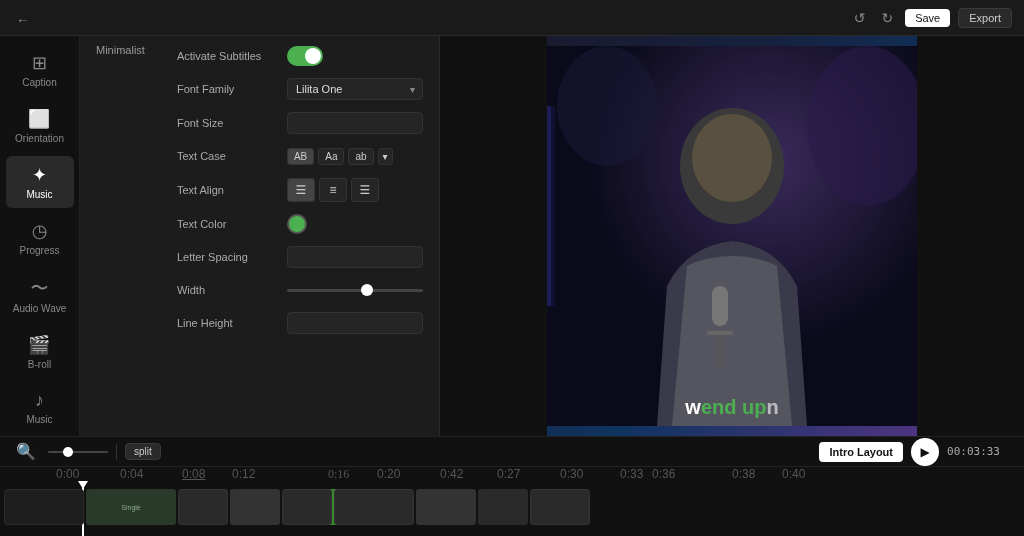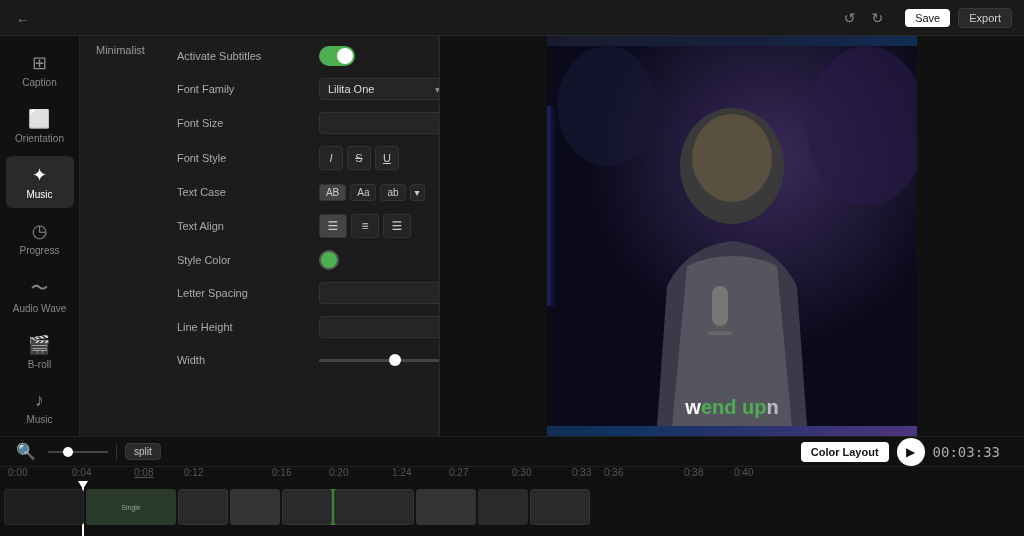--- a/index.html
+++ b/index.html
@@ -34,21 +34,20 @@
       color: #ccc;
       border-radius: 4px;
       padding: 3px 10px;
       cursor: pointer;
       font-size: 11px;
     }
     .topbar-btn-primary {
       background: #fff;
       color: #111;
       border: none;
-      margin-left: 10px;
     }
     .icon-btn {
       background: transparent;
       border: none;
       color: #888;
       cursor: pointer;
       font-size: 14px;
       padding: 2px 4px;
     }
 
@@ -123,21 +122,20 @@
     .panel-label {
       width: 110px;
       color: #aaa;
       font-size: 11px;
       flex-shrink: 0;
     }
     .panel-control {
       flex: 1;
       display: flex;
       align-items: flex-start;
-      margin-left: 32px;
     }
 
     
     .toggle {
       width: 36px;
       height: 20px;
       background: #4caf50;
       border-radius: 10px;
       position: relative;
       cursor: pointer;
@@ -362,35 +360,36 @@
       border: none;
       cursor: pointer;
       display: flex;
       align-items: center;
       justify-content: center;
       color: #111;
       font-size: 12px;
     }
     .time-display {
       color: #aaa;
-      font-size: 14px;
+      font-size: 11px;
       font-family: monospace;
     }
     .timeline-end {
       display: flex;
       align-items: center;
       justify-content: flex-end;
       padding: 0 12px;
       gap: 8px;
       margin-left: auto;
     }
     .ruler-mark {
-      font-size: 10px;
+      font-size: 12px;
       color: #555;
       position: absolute;
+      margin-left: 48px;
     }
 
     .timeline-track-area {
       position: relative;
       display: flex;
       height: 56px;
       align-items: center;
       padding-left: 4px;
     }
     .playhead {
@@ -507,30 +506,20 @@
       </div>
 
 
       <div class="panel-row">
         <div class="panel-label">Font Size</div>
         <div class="panel-control">
           <input class="panel-input" type="text" style="">
         </div>
       </div>
 
-      <div class="panel-row">
-        <div class="panel-label">Font Style</div>
-        <div class="panel-control">
-          <div class="style-btns">
-            <button class="style-btn i">I</button>
-            <button class="style-btn s">S</button>
-            <button class="style-btn u">U</button>
-          </div>
-        </div>
-      </div>
 
       <div class="panel-row">
         <div class="panel-label">Text Case</div>
         <div class="panel-control">
           <div class="case-btns">
             <button class="case-btn active">AB</button>
             <button class="case-btn">Aa</button>
             <button class="case-btn">ab</button>
             <button class="case-more">▾</button>
           </div>
@@ -542,46 +531,46 @@
         <div class="panel-control">
           <div class="align-btns">
             <button class="align-btn active">☰</button>
             <button class="align-btn">≡</button>
             <button class="align-btn">☰</button>
           </div>
         </div>
       </div>
 
       <div class="panel-row">
-        <div class="panel-label">Style Color</div>
+        <div class="panel-label">Text Color</div>
         <div class="panel-control">
           <div class="color-swatch" style="background:#4caf50;"></div>
         </div>
       </div>
 
       <div class="panel-row">
         <div class="panel-label">Letter Spacing</div>
-        <div class="panel-control">
-          <input class="panel-input" type="text" style="">
-        </div>
-      </div>
-
-      <div class="panel-row">
-        <div class="panel-label">Line Height</div>
         <div class="panel-control">
           <input class="panel-input" type="text" style="">
         </div>
       </div>
 
       <div class="panel-row">
         <div class="panel-label">Width</div>
         <div class="panel-control">
           <div class="range-row">
             <input type="range" class="range-input" min="0" max="100" value="60" style="">
           </div>
+        </div>
+      </div>
+
+      <div class="panel-row">
+        <div class="panel-label">Line Height</div>
+        <div class="panel-control">
+          <input class="panel-input" type="text" style="">
         </div>
       </div>
 
       <div class="panel-row">
         
         
       </div>
 
     </div>
   </div>
@@ -630,36 +619,36 @@
 <div class="timeline">
   <div class="timeline-toolbar">
     <button class="icon-btn" style="font-size:16px;">🔍</button>
     <div class="zoom-controls">
       <input type="range" class="zoom-slider" min="0" max="100" value="30" style="">
     </div>
     <div class="divider"></div>
     <button class="topbar-btn" style="font-size:10px;padding:2px 8px;">split</button>
     <div style="flex:1;"></div>
     <div class="timeline-end">
-      <button class="change-layout-btn">Color Layout</button>
+      <button class="change-layout-btn">Intro Layout</button>
       <button class="play-btn">▶</button>
       <span class="time-display">00:03:33</span>
     </div>
   </div>
   <div class="timeline-body">
 
     <div class="timeline-ruler">
       <div style="position:relative;width:100%;height:14px;">
         <span class="ruler-mark" style="left:4px;">0:00</span>
         <span class="ruler-mark" style="left:68px;">0:04</span>
         <span class="ruler-mark" style="left:130px;text-decoration:underline;">0:08</span>
         <span class="ruler-mark" style="left:180px;">0:12</span>
-        <span class="ruler-mark" style="left:268px;">0:16</span>
+        <span class="ruler-mark" style="left:276px;font-family:Liberation Serif, serif;">0:16</span>
         <span class="ruler-mark" style="left:325px;">0:20</span>
-        <span class="ruler-mark" style="left:388px;">1:24</span>
+        <span class="ruler-mark" style="left:388px;">0:42</span>
         <span class="ruler-mark" style="left:445px;">0:27</span>
         <span class="ruler-mark" style="left:508px;">0:30</span>
         <span class="ruler-mark" style="left:568px;">0:33</span>
         <span class="ruler-mark" style="left:600px;">0:36</span>
         <span class="ruler-mark" style="left:680px;">0:38</span>
         <span class="ruler-mark" style="left:730px;">0:40</span>
       </div>
     </div>
 
     <div class="timeline-track-area">

